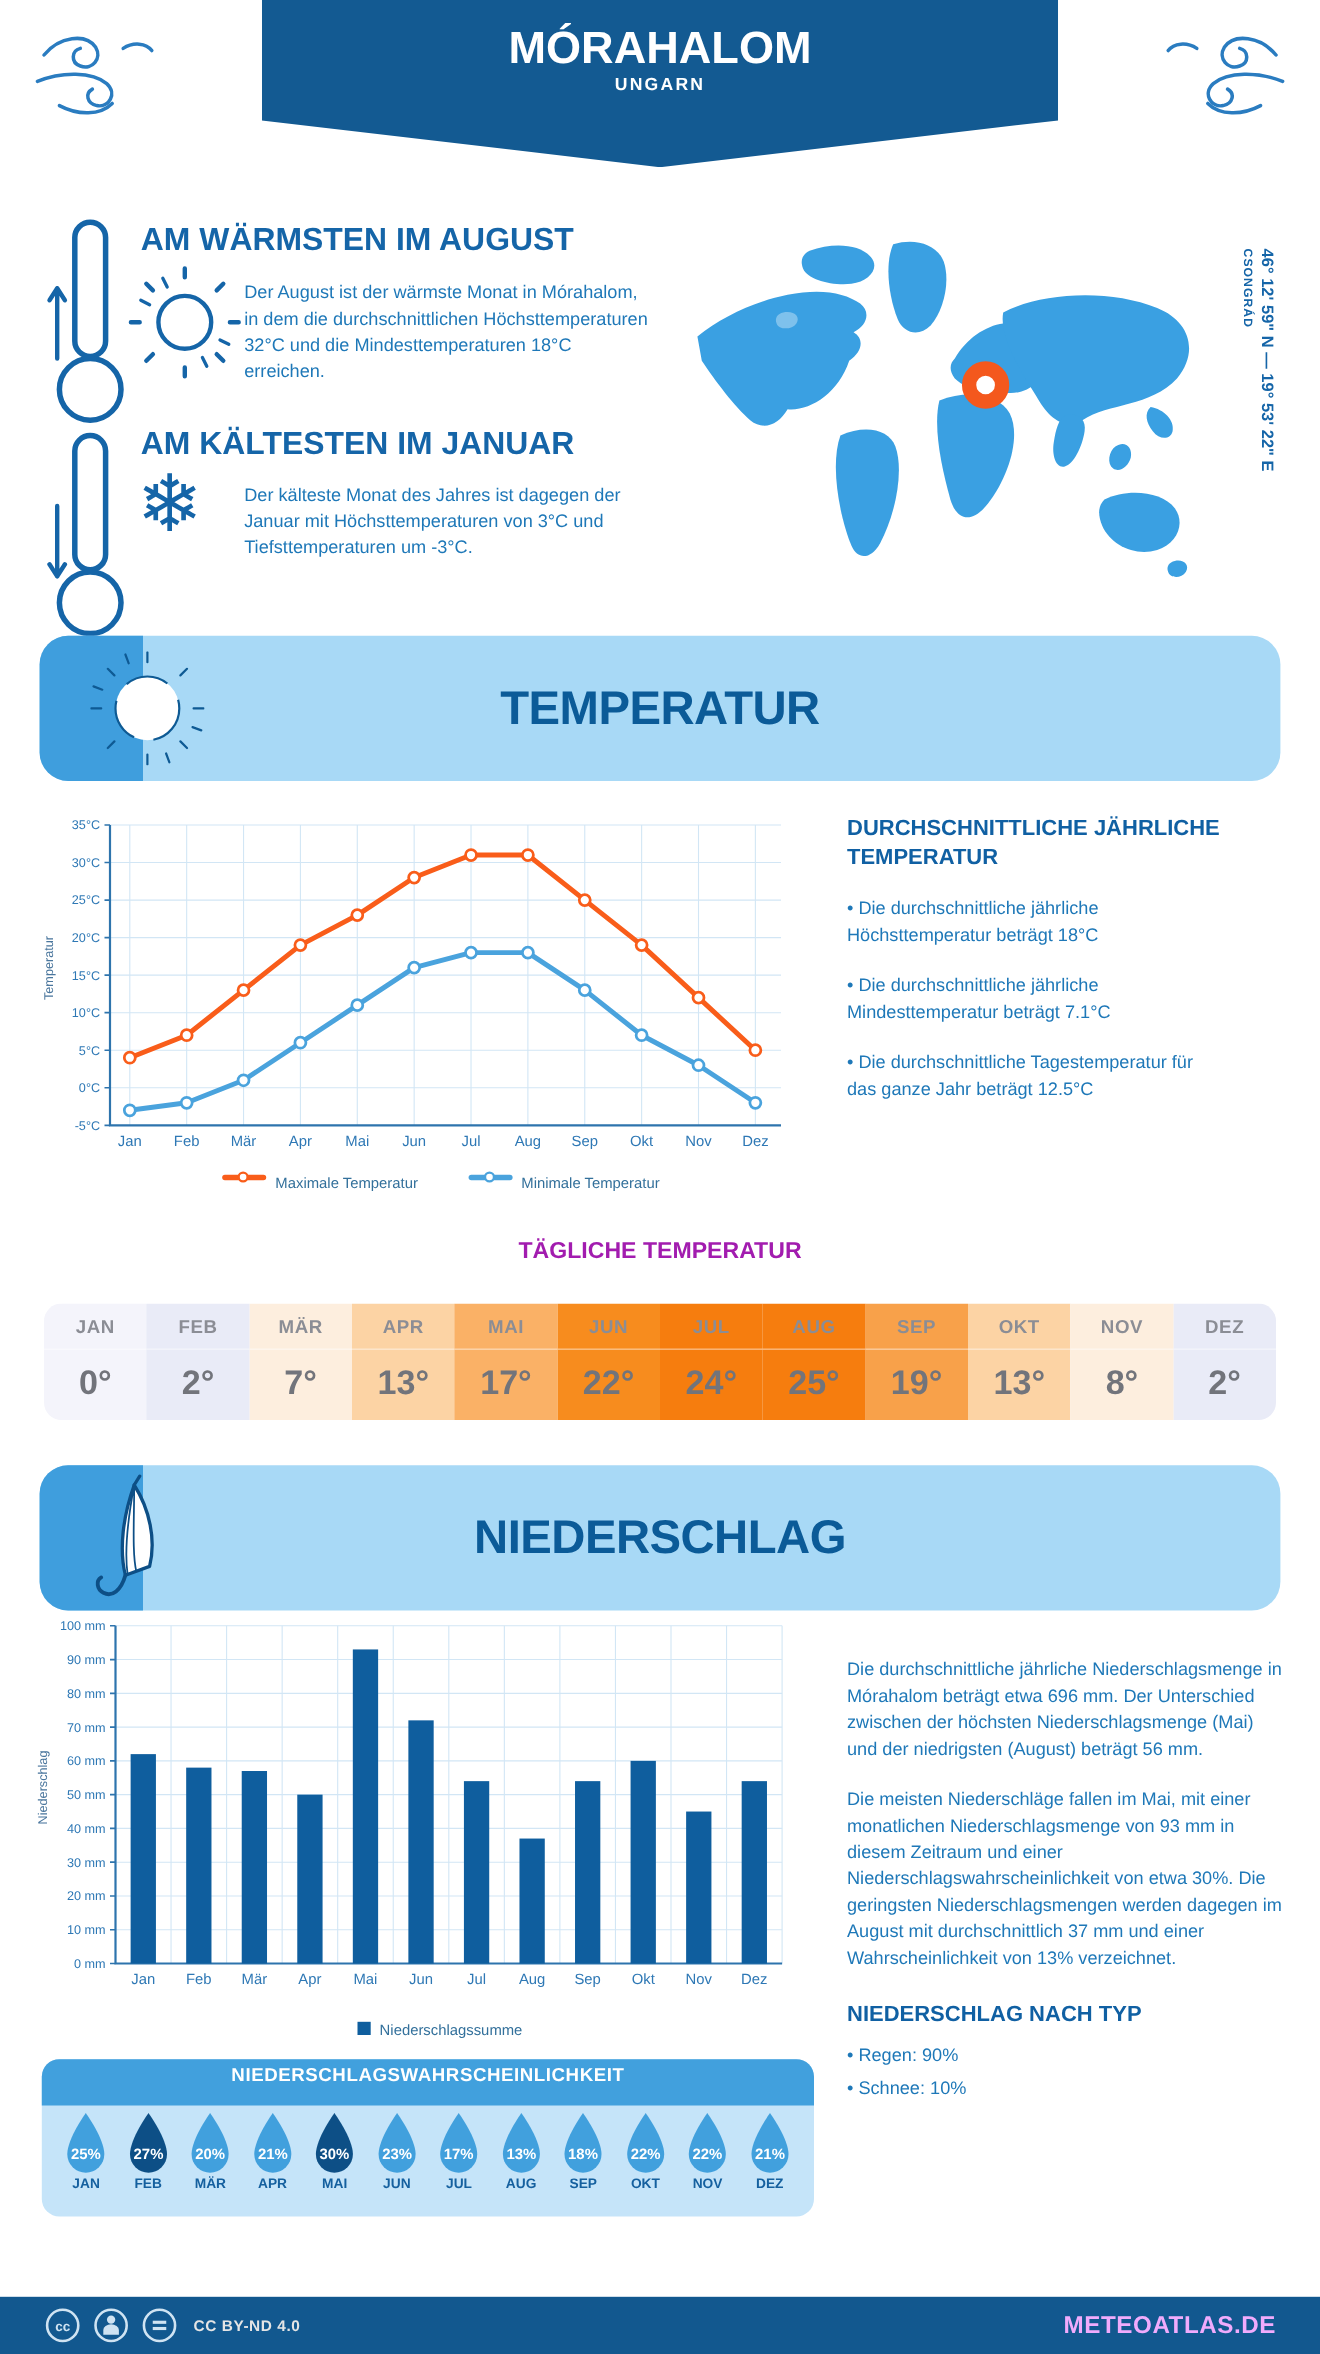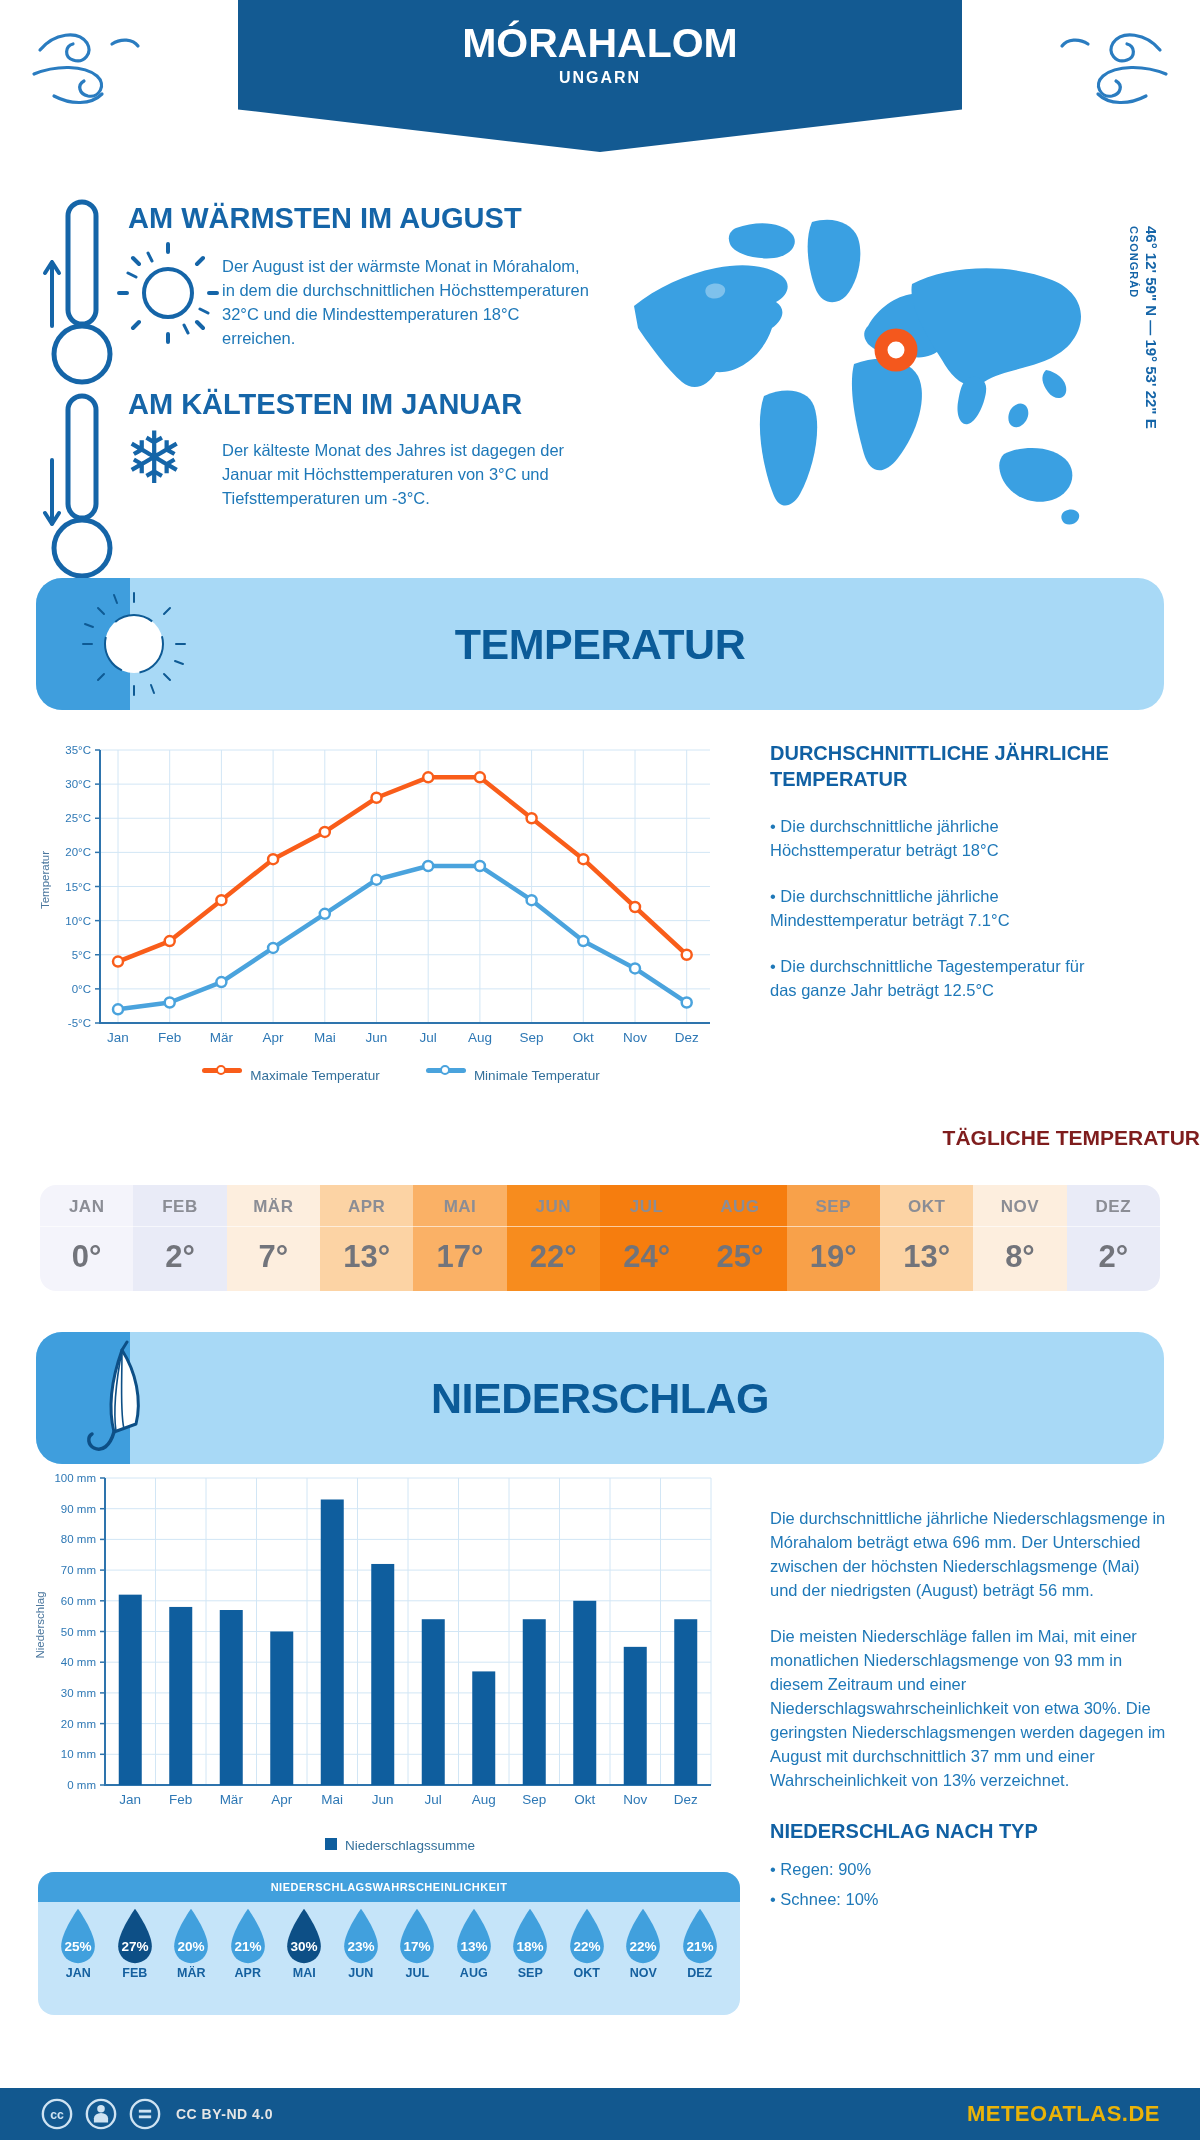--- a/index.html
+++ b/index.html
@@ -46,46 +46,46 @@
   .lgdot{position:absolute;left:14px;top:-3.2px;width:6px;height:6px;border-radius:50%;
          background:#fff;border:2.5px solid #000;}
   .lgsq{width:12px;height:12px;}
   .lgtext{font-size:13.5px;color:#33709b;}
 
   
   .panel h3{margin:0;font-size:20px;line-height:26px;font-weight:700;color:#1060a3;}
   .panel p{margin:22px 0 0 0;font-size:16.5px;line-height:24px;color:#1e78b8;}
   .panel .tight{margin-top:6px;}
 
-  .subhead{position:absolute;left:0;top:1126px;width:100%;text-align:right;
-           font-size:21px;font-weight:700;color:#7f1d1d;}
+  .subhead{position:absolute;left:0;top:1126px;width:100%;text-align:center;
+           font-size:21px;font-weight:700;color:#a21caf;}
 
   
   .dtable{position:absolute;left:40px;top:1185px;width:1120px;height:106px;display:flex;
           border-radius:16px;overflow:hidden;}
   .dcell{flex:1;text-align:center;}
   .dcell .dm{margin:12px 0 0 0;font-size:17px;font-weight:700;color:#8b8d95;letter-spacing:0.5px;}
   .dcell .dsep{height:1px;background:rgba(255,255,255,0.6);margin-top:9px;}
   .dcell .dval{margin-top:12px;font-size:31px;font-weight:700;color:#72747b;}
 
   
   .prob{position:absolute;left:38px;top:1872px;width:702px;height:143px;background:#c5e4f9;
         border-radius:16px;}
-  .prob-h{height:30px;line-height:30px;background:#41a0dd;border-radius:16px 16px 0 0;
-          text-align:center;font-size:11px;font-weight:700;color:#ffffff;letter-spacing:0.5px;}
+  .prob-h{height:42px;line-height:30px;background:#41a0dd;border-radius:16px 16px 0 0;
+          text-align:center;font-size:17px;font-weight:700;color:#ffffff;letter-spacing:0.5px;}
   .drops{display:flex;padding:5px 12px 0 12px;text-align:right;}
   .dropcell{flex:1;display:flex;flex-direction:column;align-items:center;}
   .dropcell .dm{margin-top:1px;font-size:12.5px;font-weight:700;color:#15609f;}
 
   
   .footer{position:absolute;left:0;top:2088px;width:1200px;height:52px;background:#12588f;
           display:flex;align-items:center;padding:0 40px;box-sizing:border-box;}
   .cc-icons{display:flex;gap:10px;}
   .license{margin-left:14px;font-size:14px;font-weight:700;color:#e5e5e5;letter-spacing:0.5px;}
-  .site{margin-left:auto;font-size:22px;font-weight:800;color:#eab308;letter-spacing:0.5px;}
+  .site{margin-left:auto;font-size:22px;font-weight:800;color:#f0abfc;letter-spacing:0.5px;}
 </style>
 </head>
 <body>
 
 <div class="page">
 
   <svg class="wind wind-l" viewBox="0 0 122 96" fill="none" stroke="#2a7cc0" stroke-width="3.2" stroke-linecap="round">
     <path d="M14,30 c14,-17 38,-20 47,-7 c6,10 -3,21 -14,17 c-9,-3 -8,-14 0,-16"></path>
     <path d="M8,54 c22,-9 50,-9 63,2 c10,9 2,22 -9,20 c-9,-2 -11,-11 -4,-15"></path>
     <path d="M28,76 c17,9 37,9 48,-2"></path>

